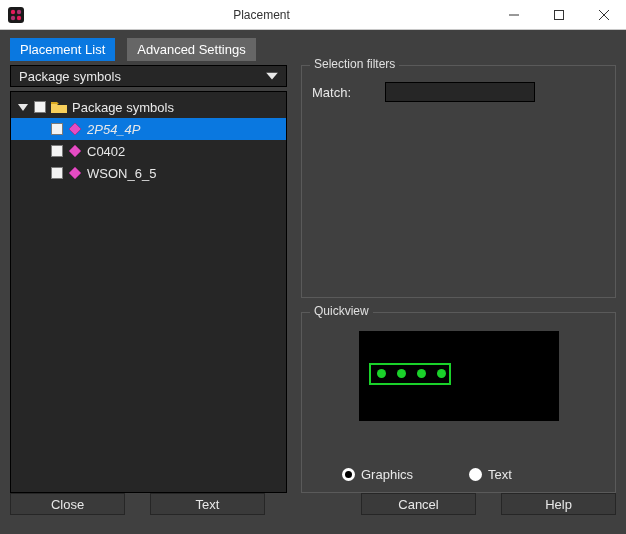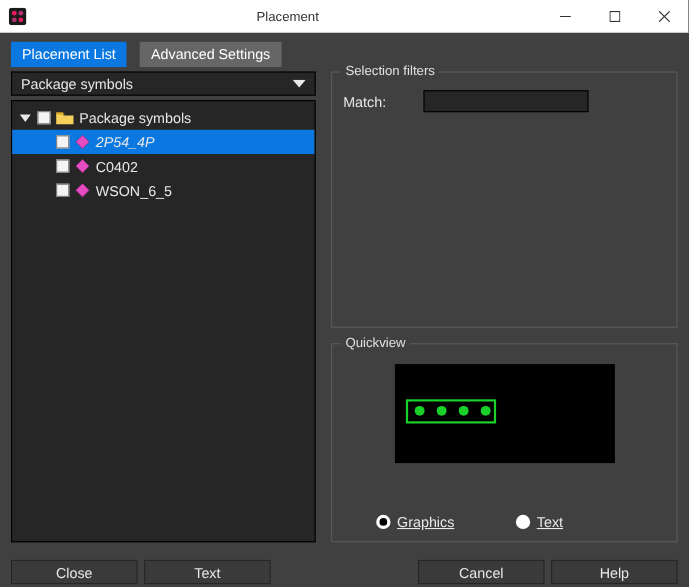--- a/index.html
+++ b/index.html
@@ -148,21 +148,20 @@
     width: 9px; height: 9px;
     border-radius: 50%;
     background: #1ad12a;
     top: 38px;
   }
   .radio-row {
     display: flex;
     gap: 56px;
     margin: 0 22px 0 30px;
     align-items: center;
-    text-decoration: underline;
   }
   .radio {
     display:flex; align-items:center; gap: 6px;
     font-size: 13px;
   }
   .radio .dot {
     width: 13px; height: 13px;
     border-radius: 50%;
     background: #fff;
     position: relative;
@@ -170,22 +169,22 @@
   .radio.selected .dot::after {
     content:"";
     position:absolute;
     width:7px;height:7px;
     border-radius:50%;
     background:#000;
     left:3px;top:3px;
   }
   .footer {
     display: flex;
-    margin-top: 16px;
-    gap: 6px;
+    margin-top: 0;
+    gap: 25px;
   }
   .footer .spacer { flex: 1; }
   .btn {
     width: 115px;
     height: 22px;
     background: #3a3a3a;
     border: 1px solid #262626;
     color: #e8e8e8;
     font-size: 13px;
     display:flex;

